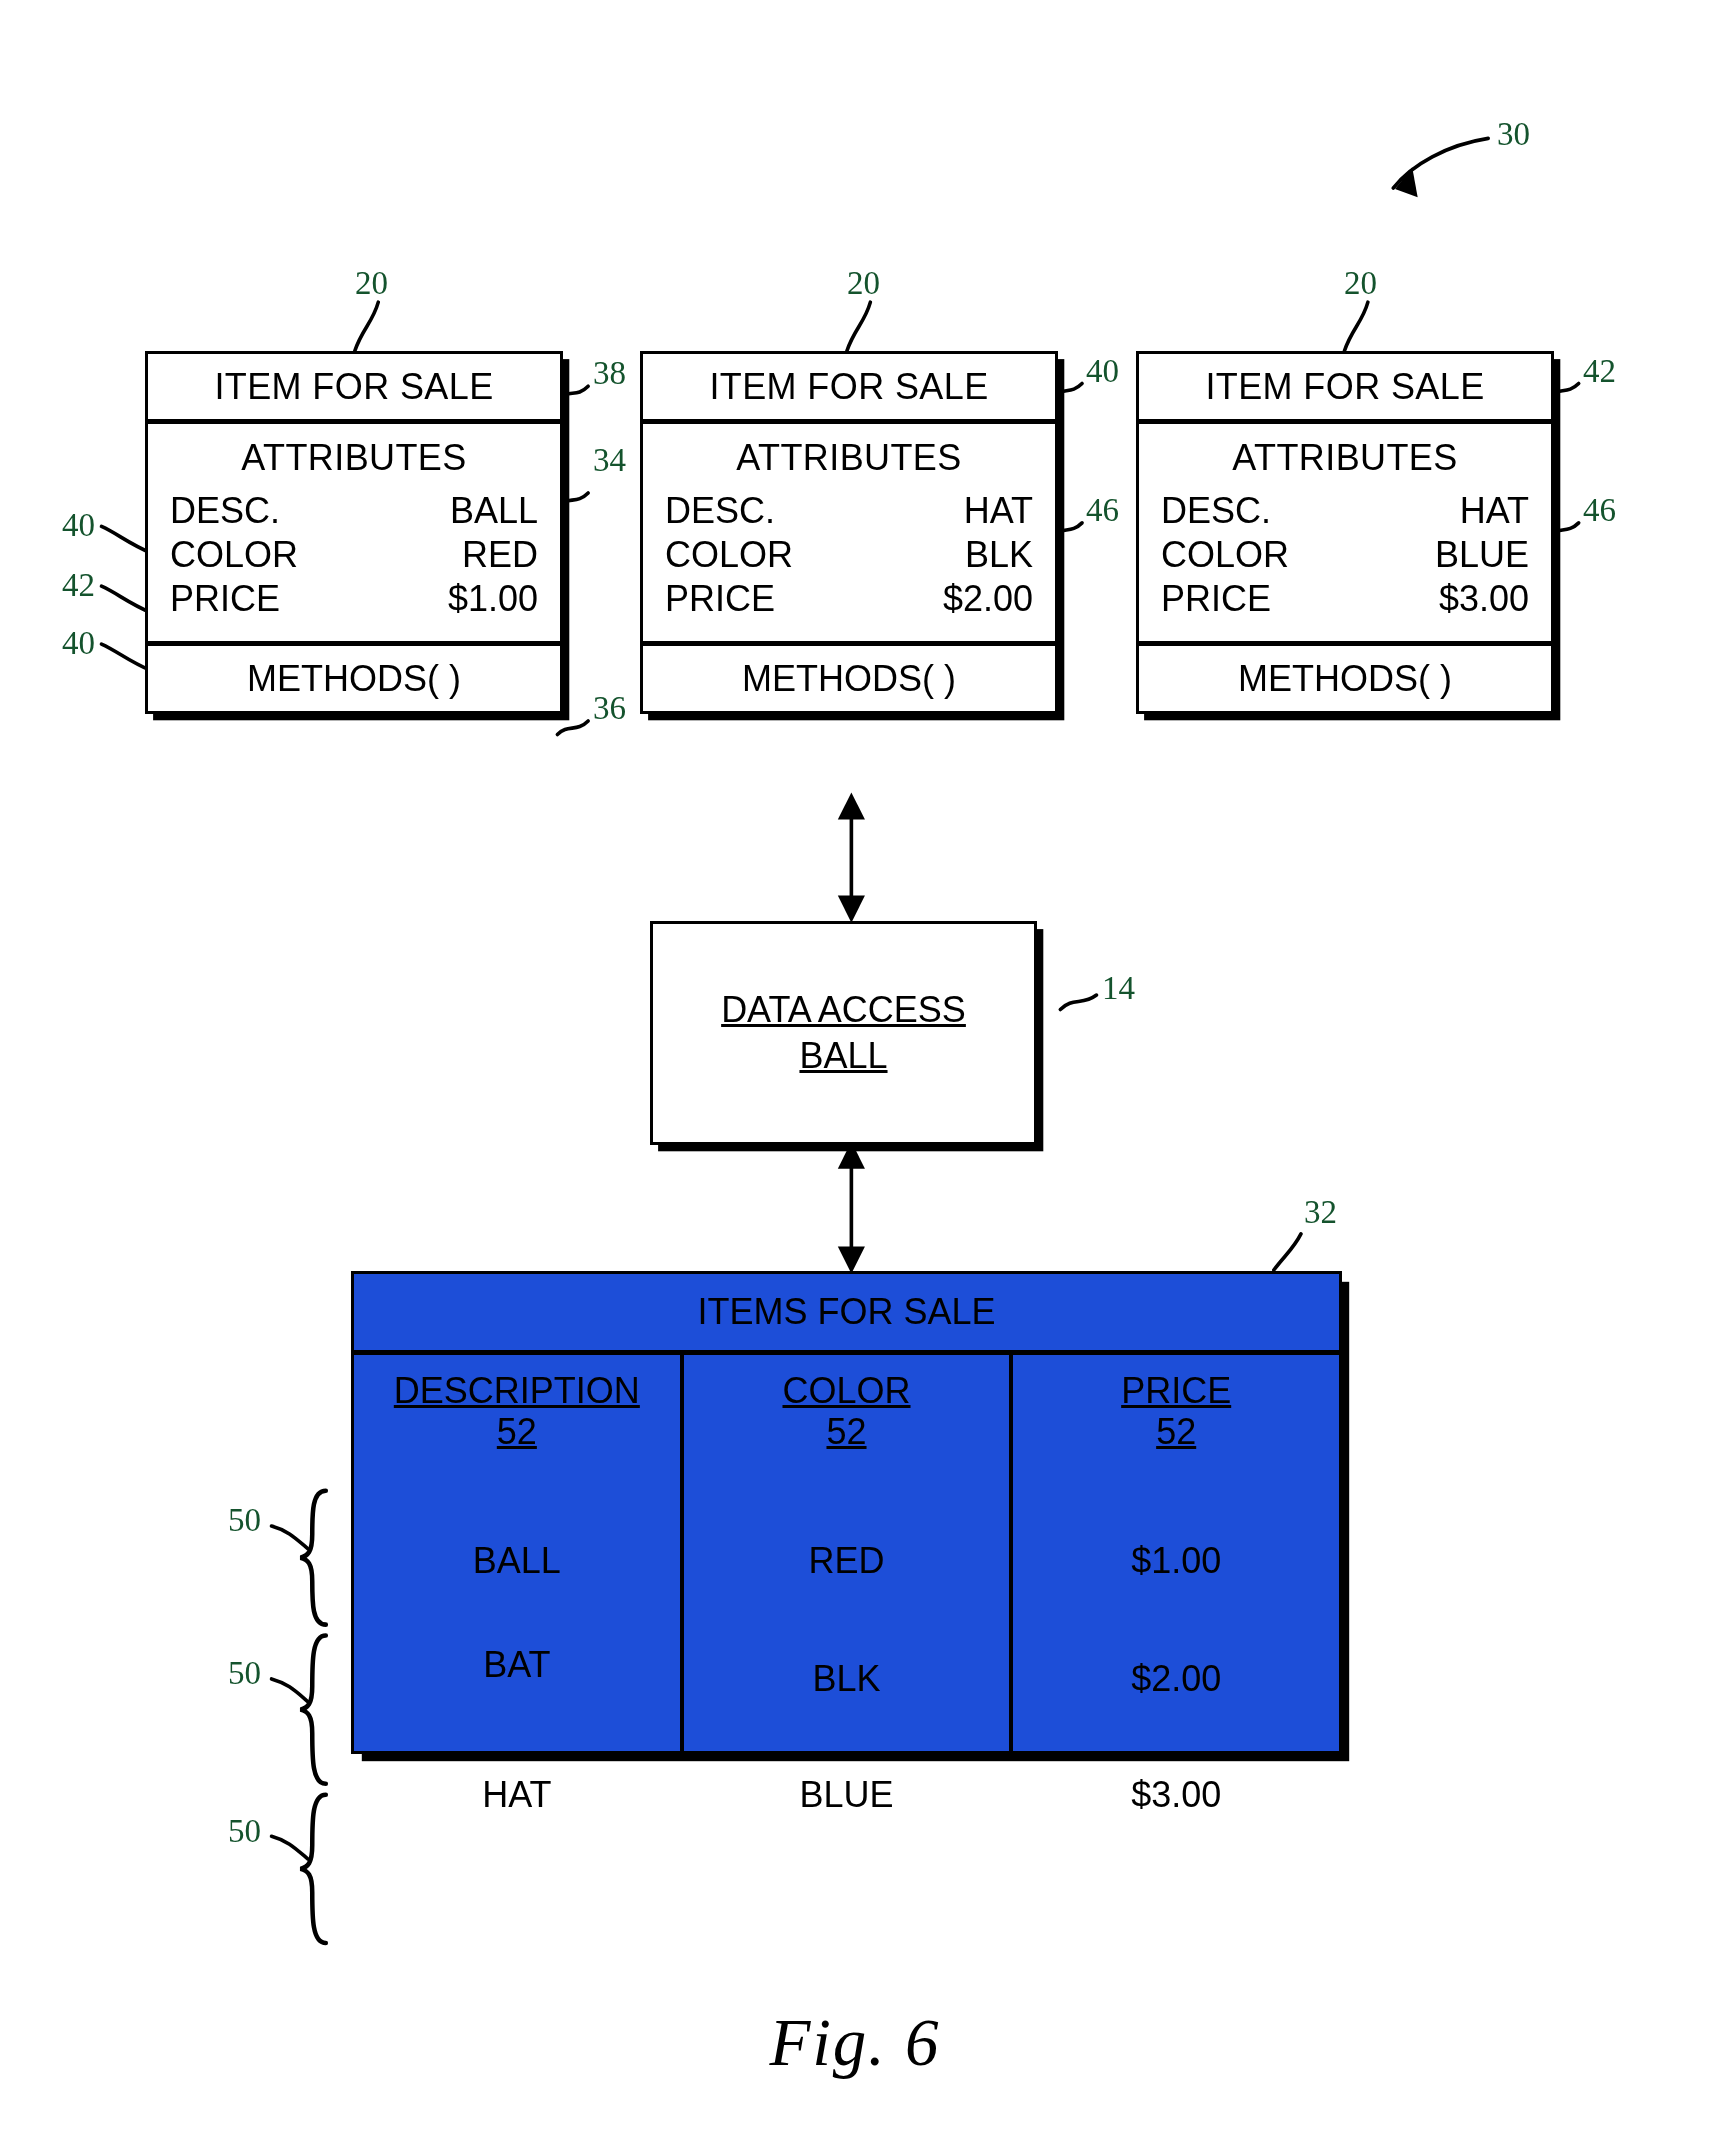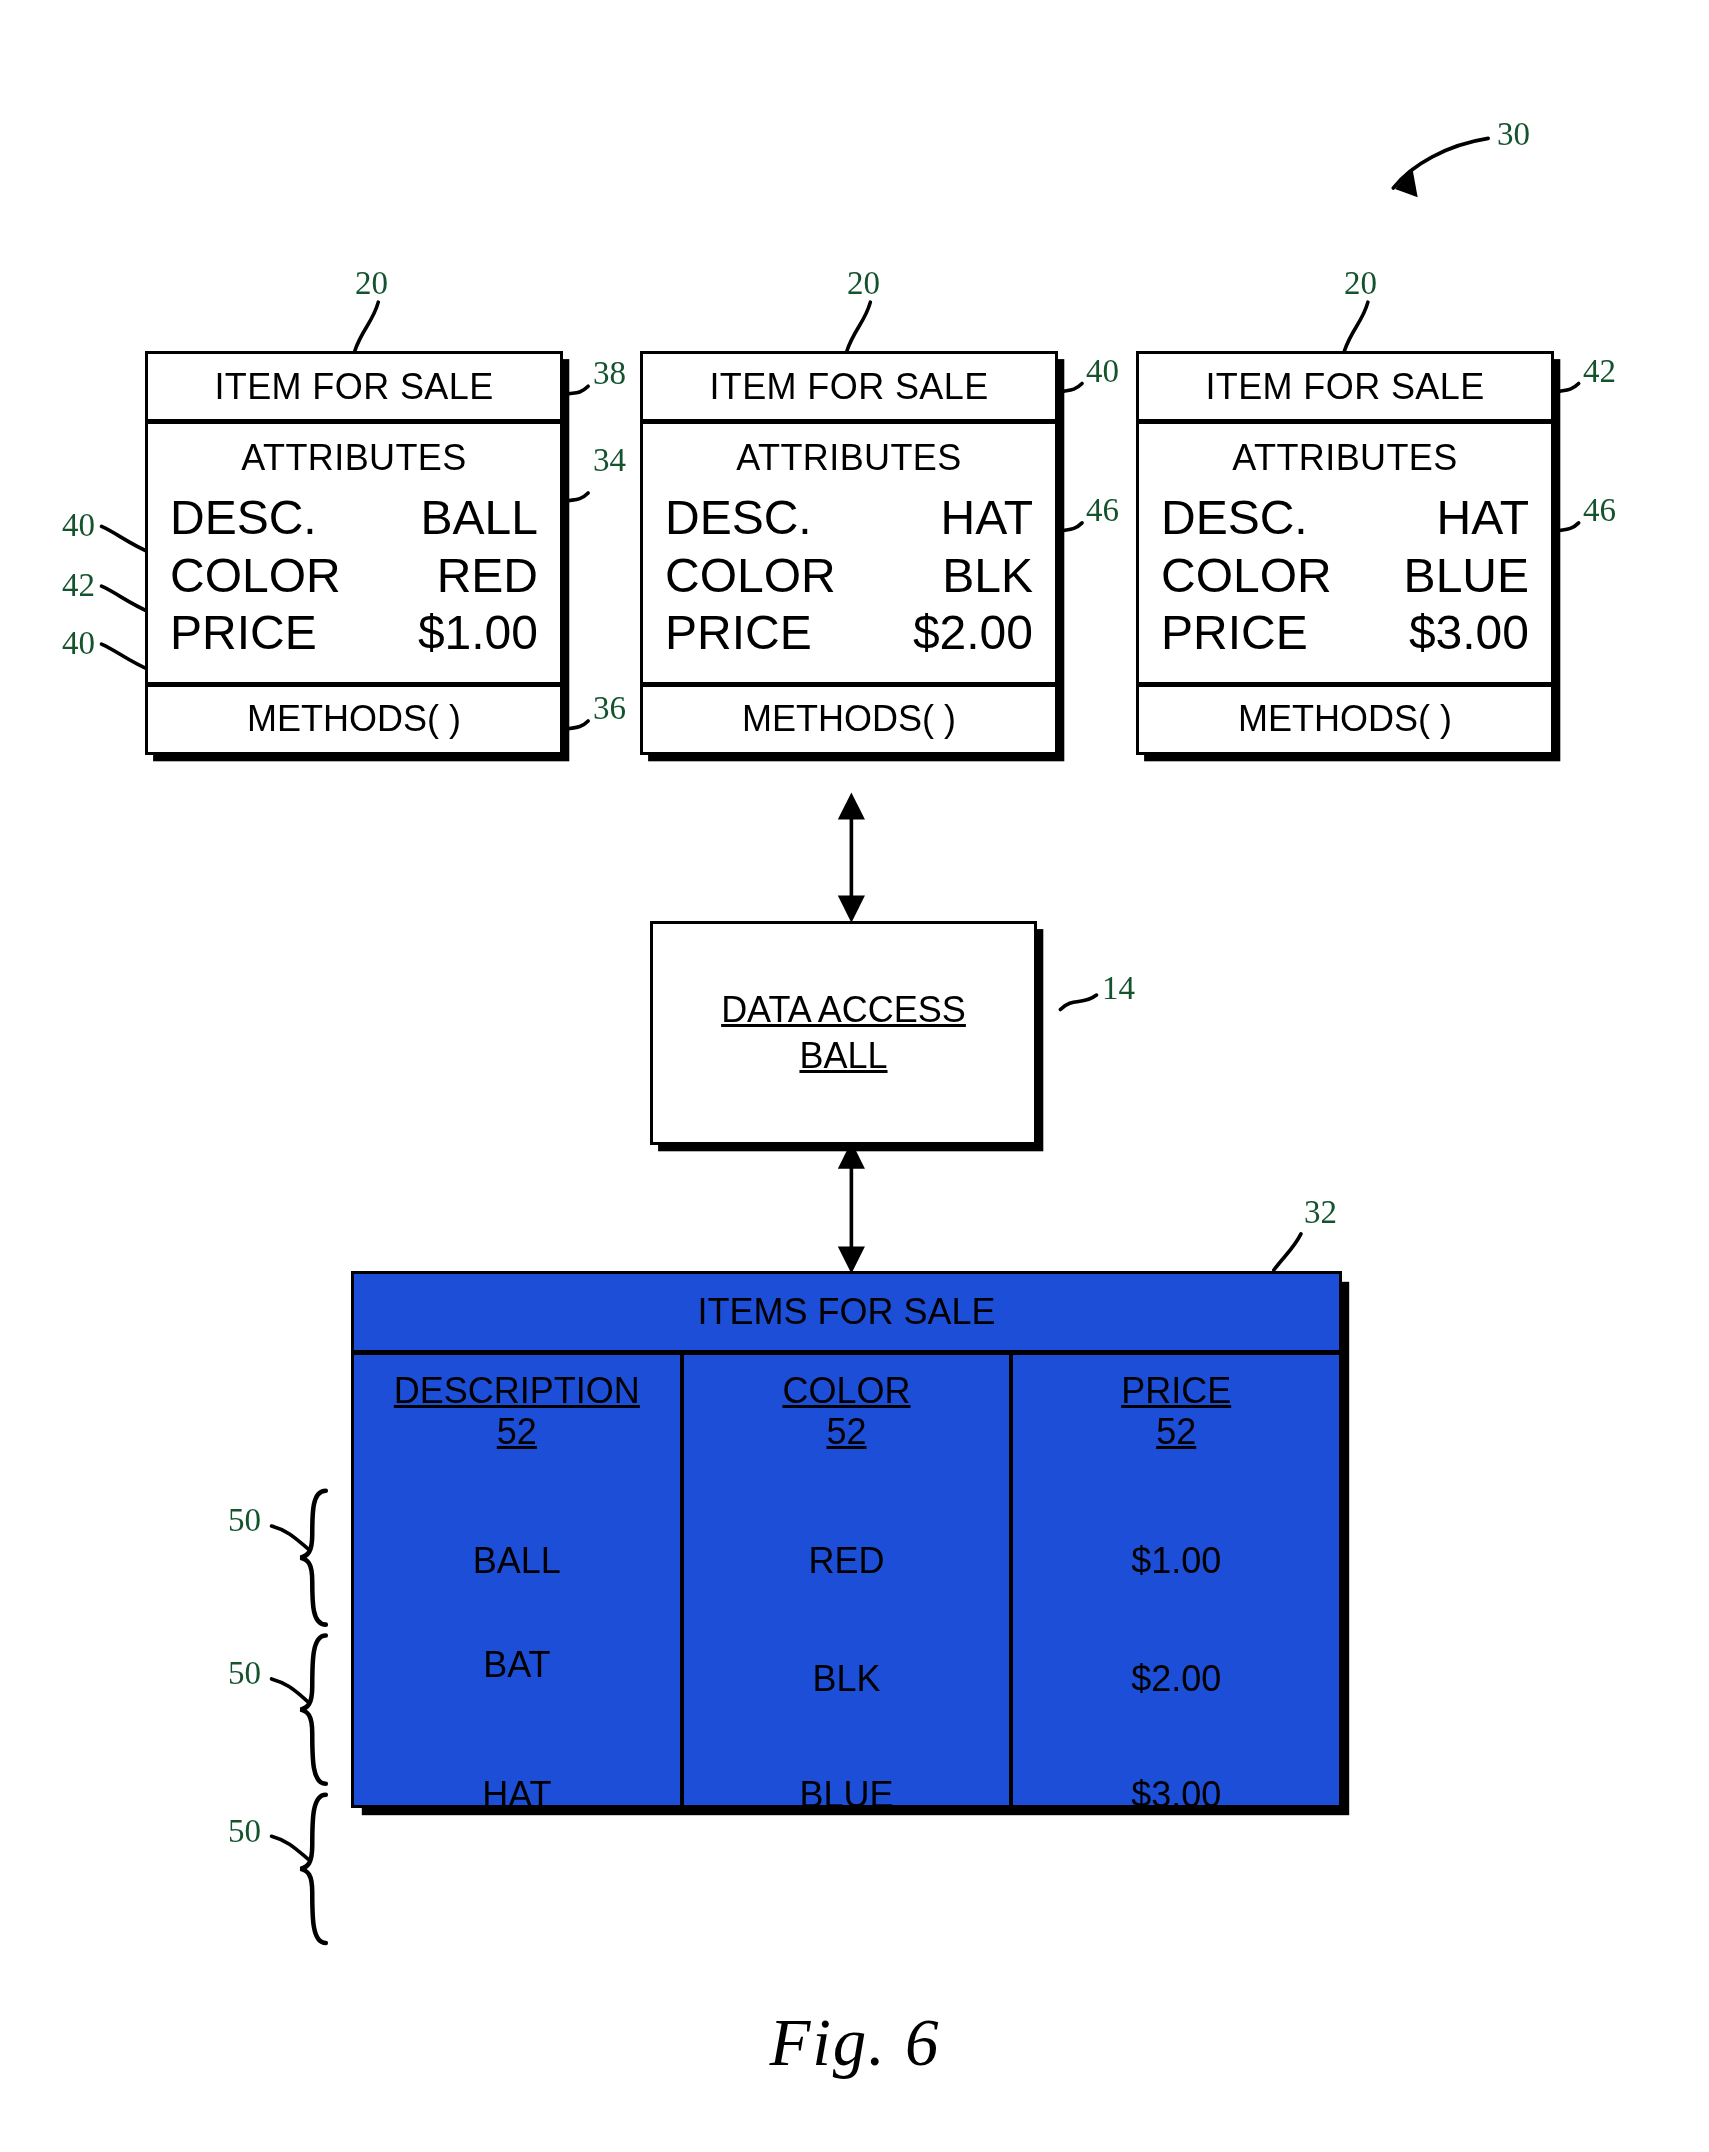--- a/index.html
+++ b/index.html
@@ -56,21 +56,21 @@
     text-align: center;
     font-size: 36px;
     letter-spacing: 0.4px;
   }
   .cb-rows {
     padding: 11px 22px 20px 22px;
   }
   .cb-row {
     display: flex;
     justify-content: space-between;
-    font-size: 48px;
+    font-size: 36px;
     line-height: 1.12;
     padding: 1.8px 0;
     gap: 32px;
   }
   .cb-methods {
     height: 65px;
     border-top: 5.4px solid #000;
     display: flex;
     align-items: center;
     justify-content: center;
@@ -103,21 +103,21 @@
   .tbl-title {
     height: 76px;
     border-bottom: 5.4px solid #000;
     display: flex;
     align-items: center;
     justify-content: center;
     font-size: 36px;
   }
   .tbl-body {
     display: flex;
-    height: 450px;
+    height: 396px;
   }
   .tbl-col {
     flex: 1 1 0;
     box-sizing: border-box;
     position: relative;
   }
   .tbl-col + .tbl-col { border-left: 4.5px solid #000; }
   .tbl-colhead {
     text-align: center;
     padding-top: 14.5px;

